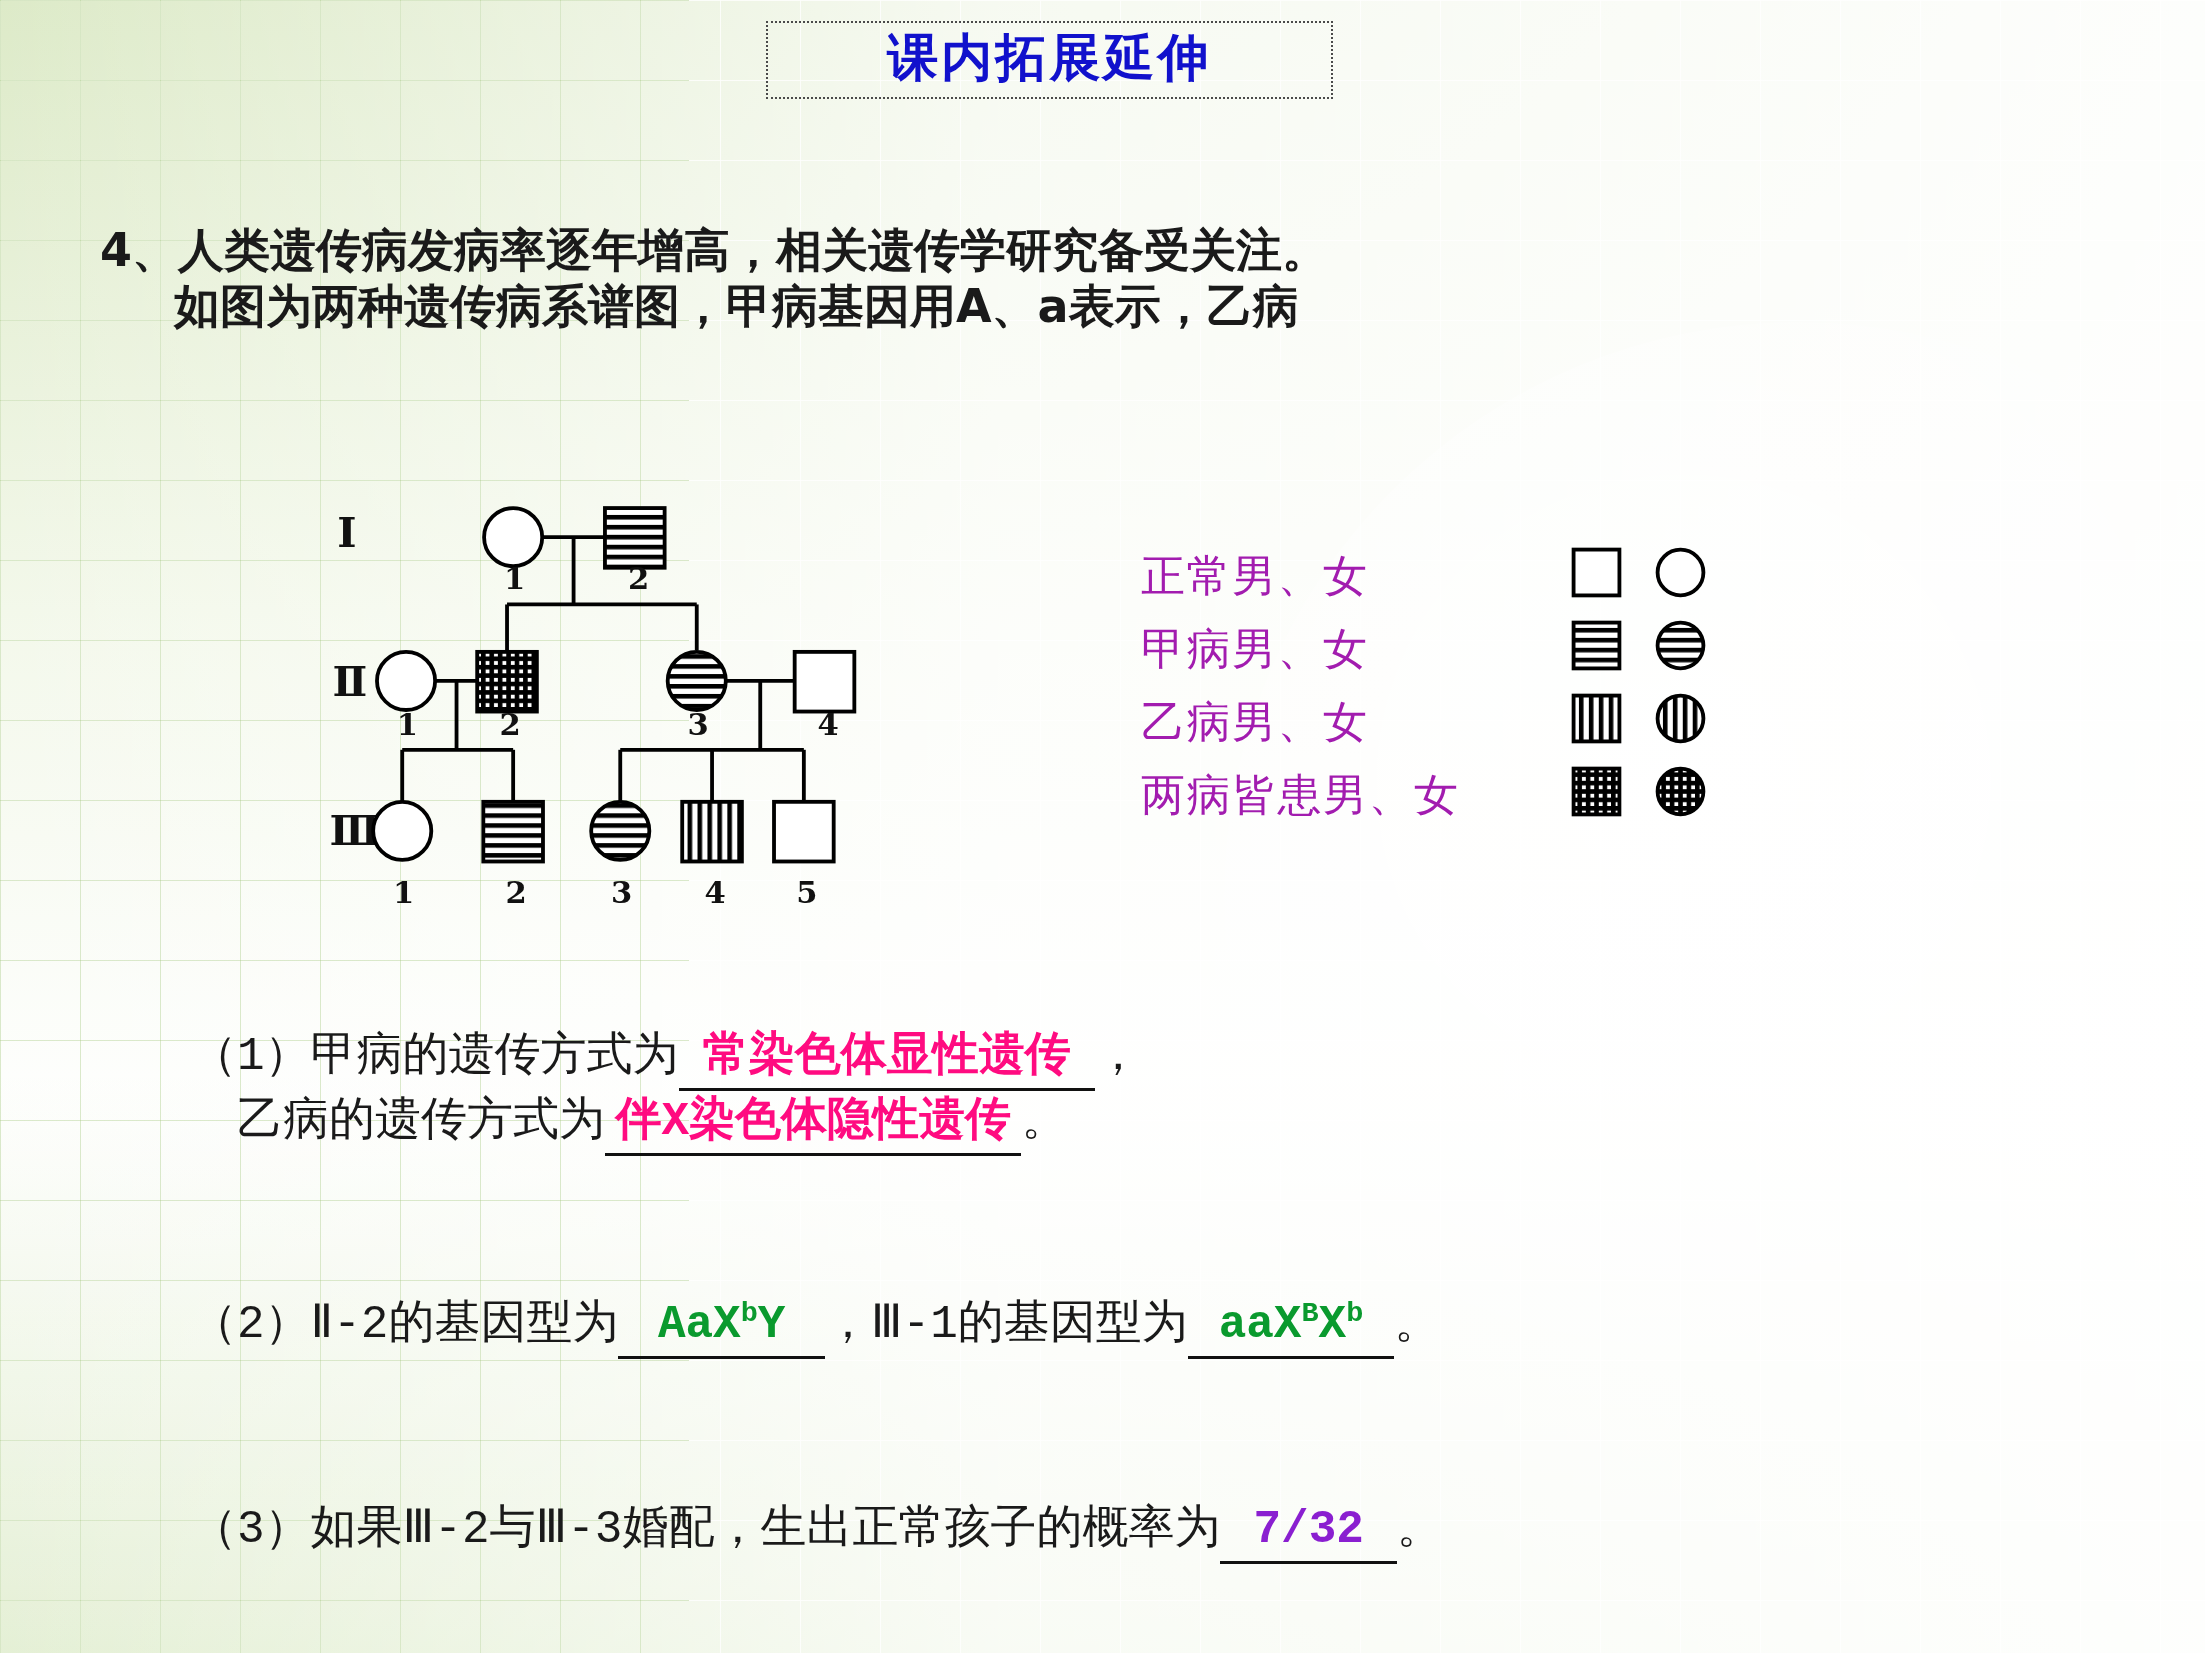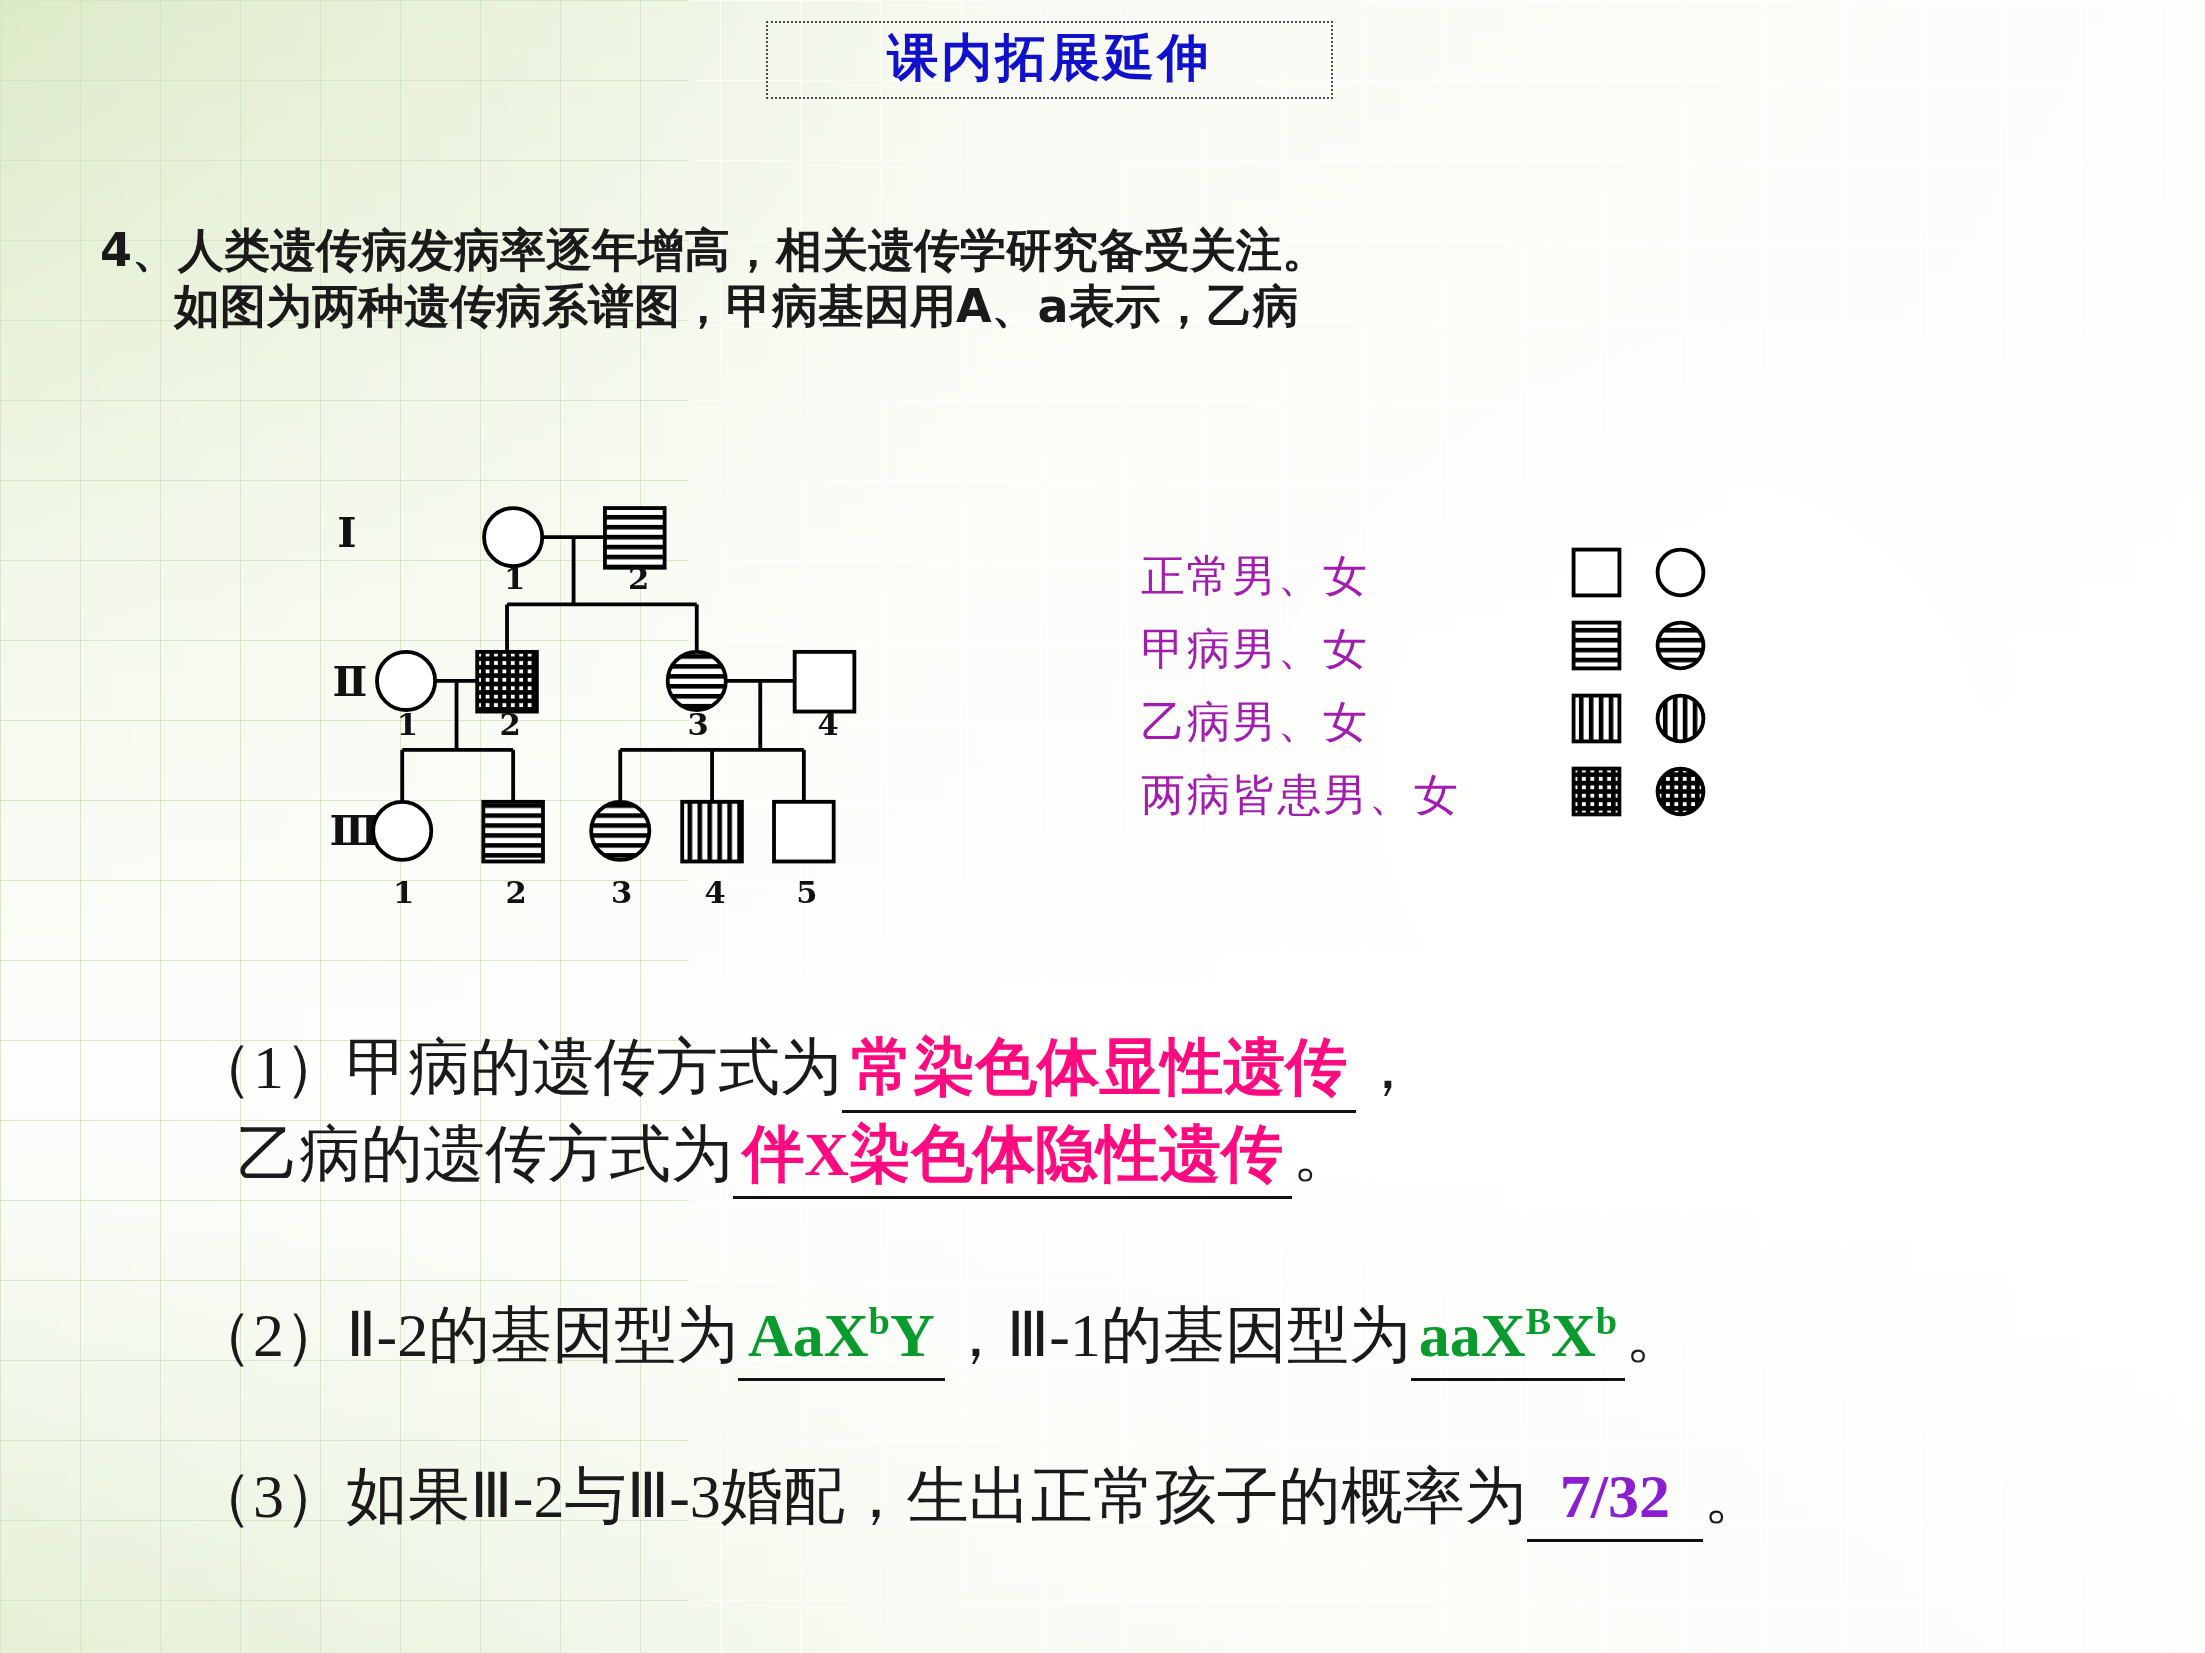--- a/index.html
+++ b/index.html
@@ -124,23 +124,23 @@
     margin-top: 8px;
   }
   .legend-sym {
     width: 84px;
     display: flex;
     justify-content: center;
   }
   
   .qa {
     position: absolute;
-    font-family: Liberation Serif, serif;
+    font-family: Liberation Mono, monospace;
     color: #1a1a1a;
-    font-size: 62px;
+    font-size: 46px;
   }
   .q1 { left: 191px; top: 1026px; width: 1838px; }
   .q2 { left: 191px; top: 1294px; width: 1914px; }
   .q3 { left: 191px; top: 1455px; width: 1991px; }
   .q-line {
     display: flex;
     align-items: baseline;
     white-space: nowrap;
     line-height: 1.35;
   }
@@ -157,20 +157,21 @@
   }
   .ans-green {
     color: #0a9a2e;
     min-width: 191px;
     padding: 0 7.7px;
   }
   .ans-purple {
     color: #8a1fd0;
     min-width: 161px;
     padding: 0 7.7px;
+    margin-top: 44px;
   }
   sup, sub {
     font-size: 0.62em;
   }
   .sp { display:inline-block; width: 13.8px; }
 </style>
 </head>
 <body>
 
 <div class="bg"></div>

